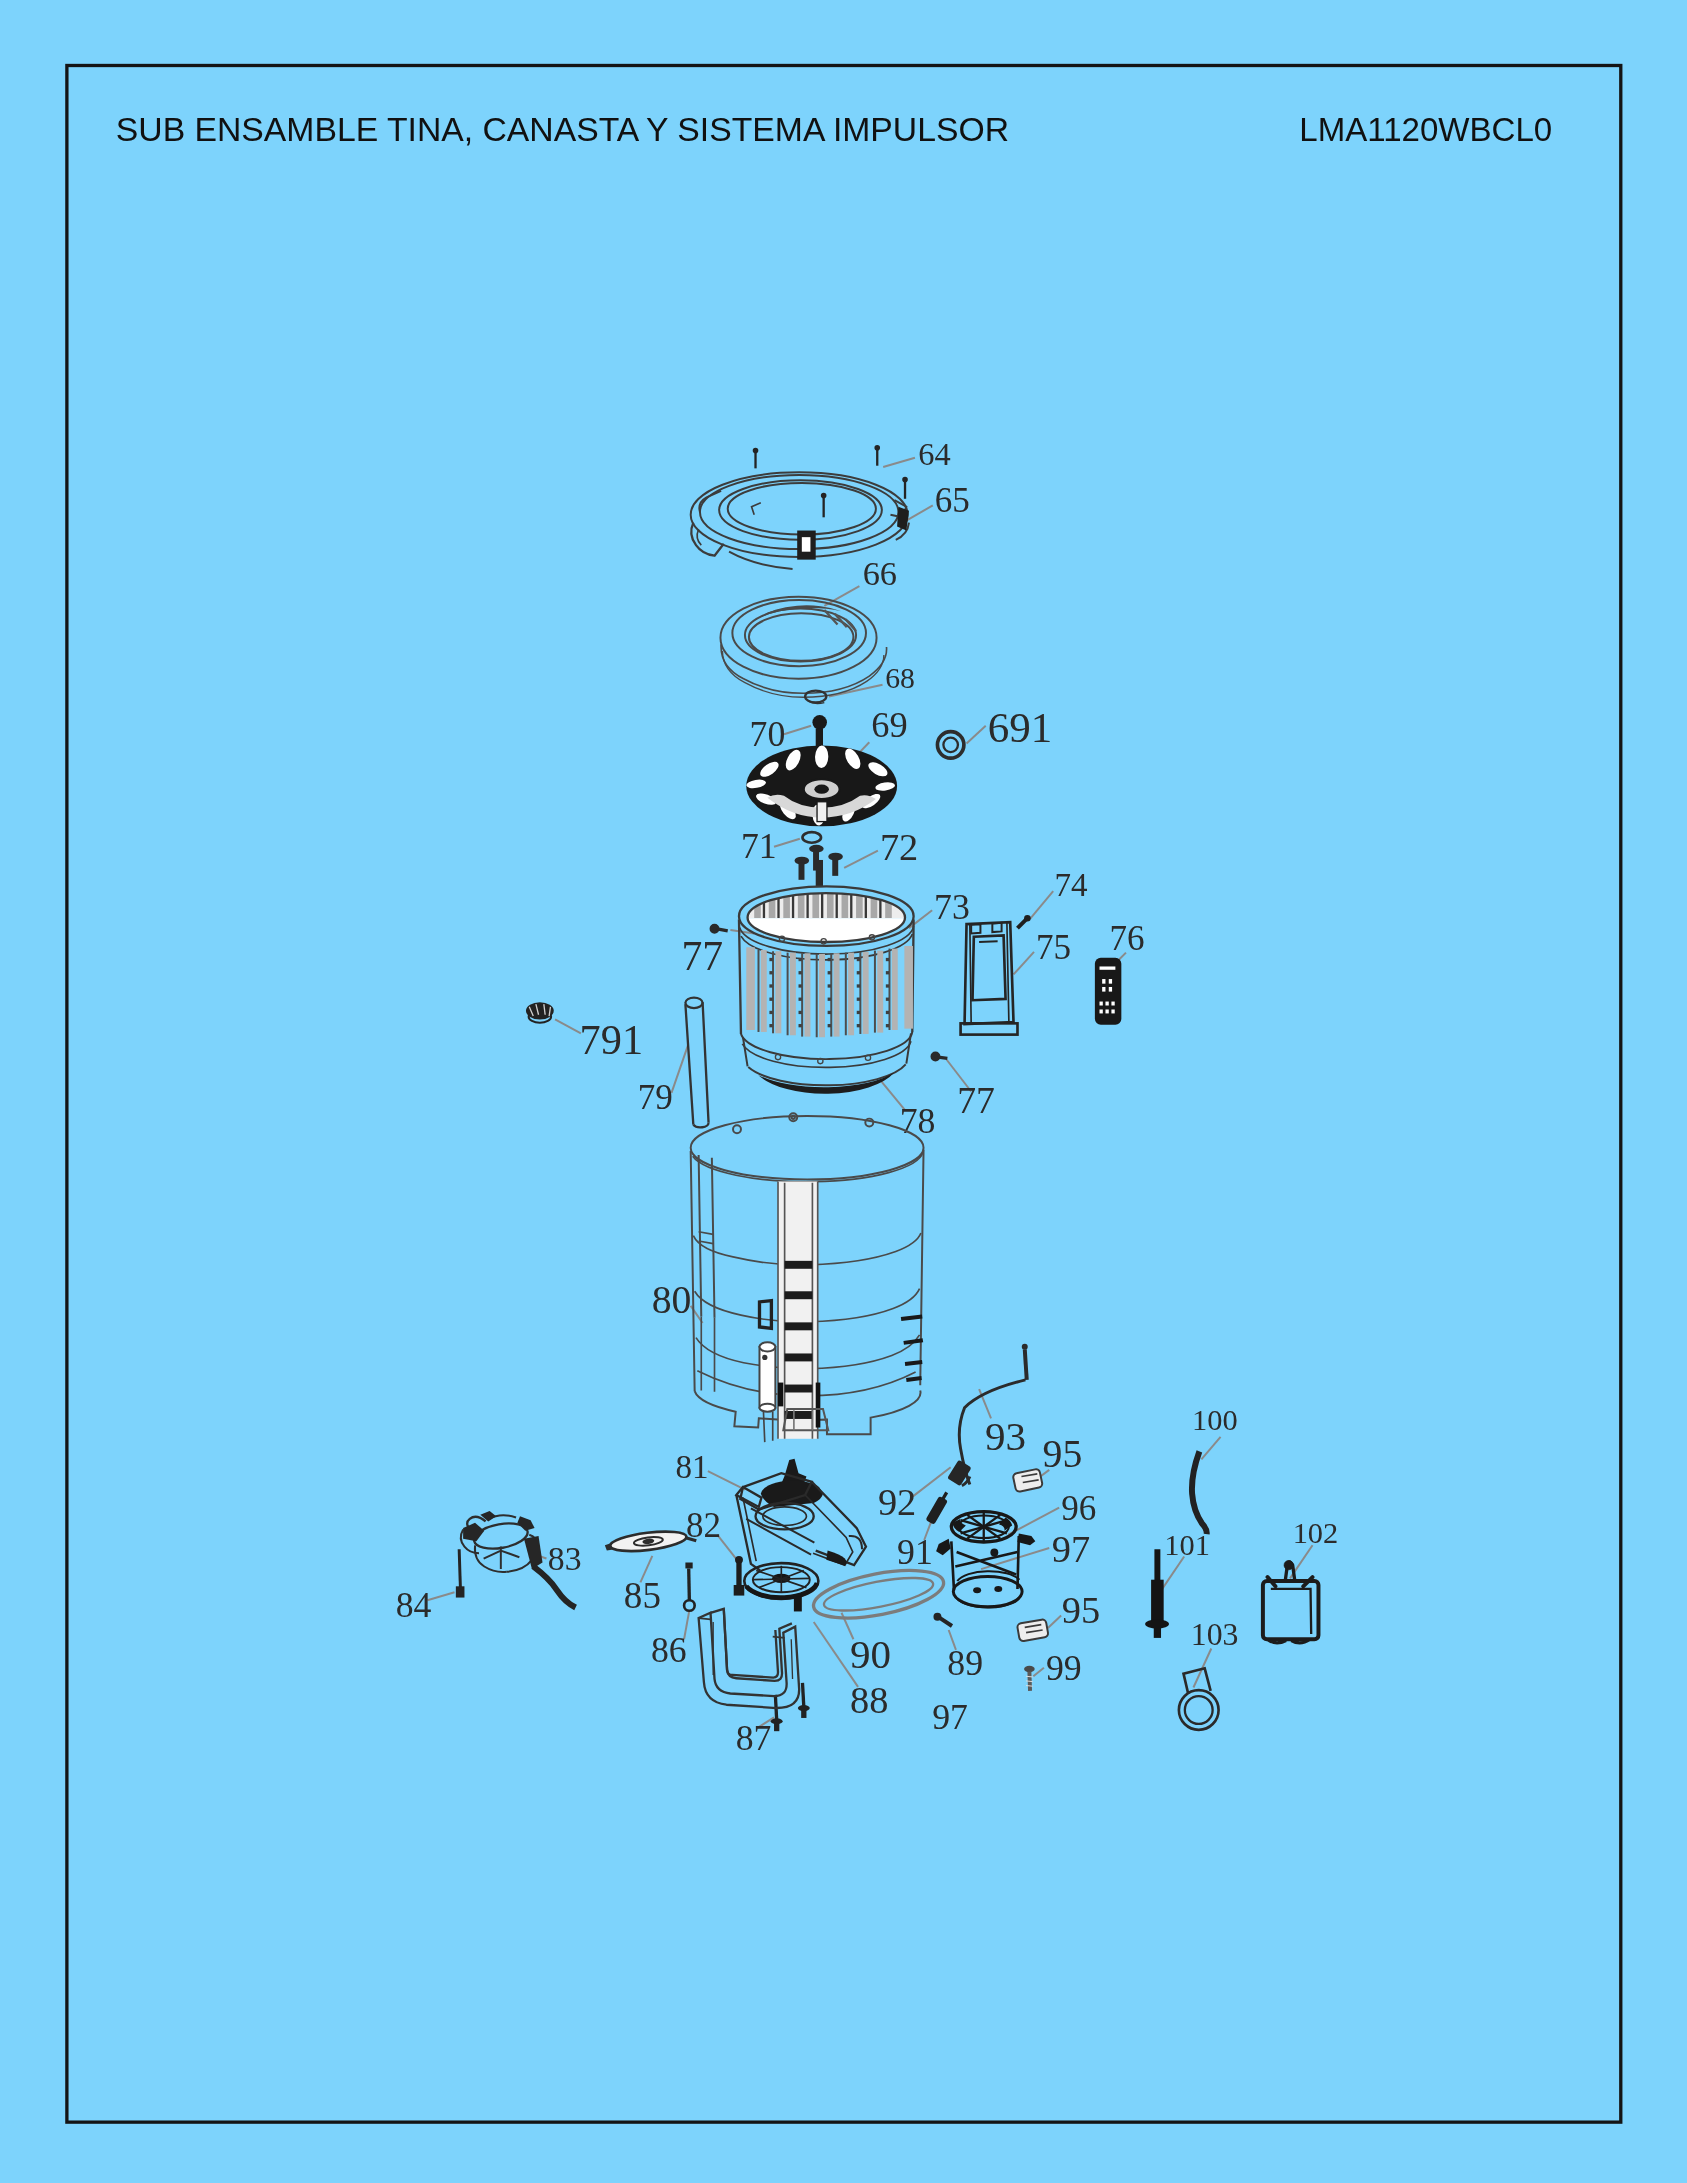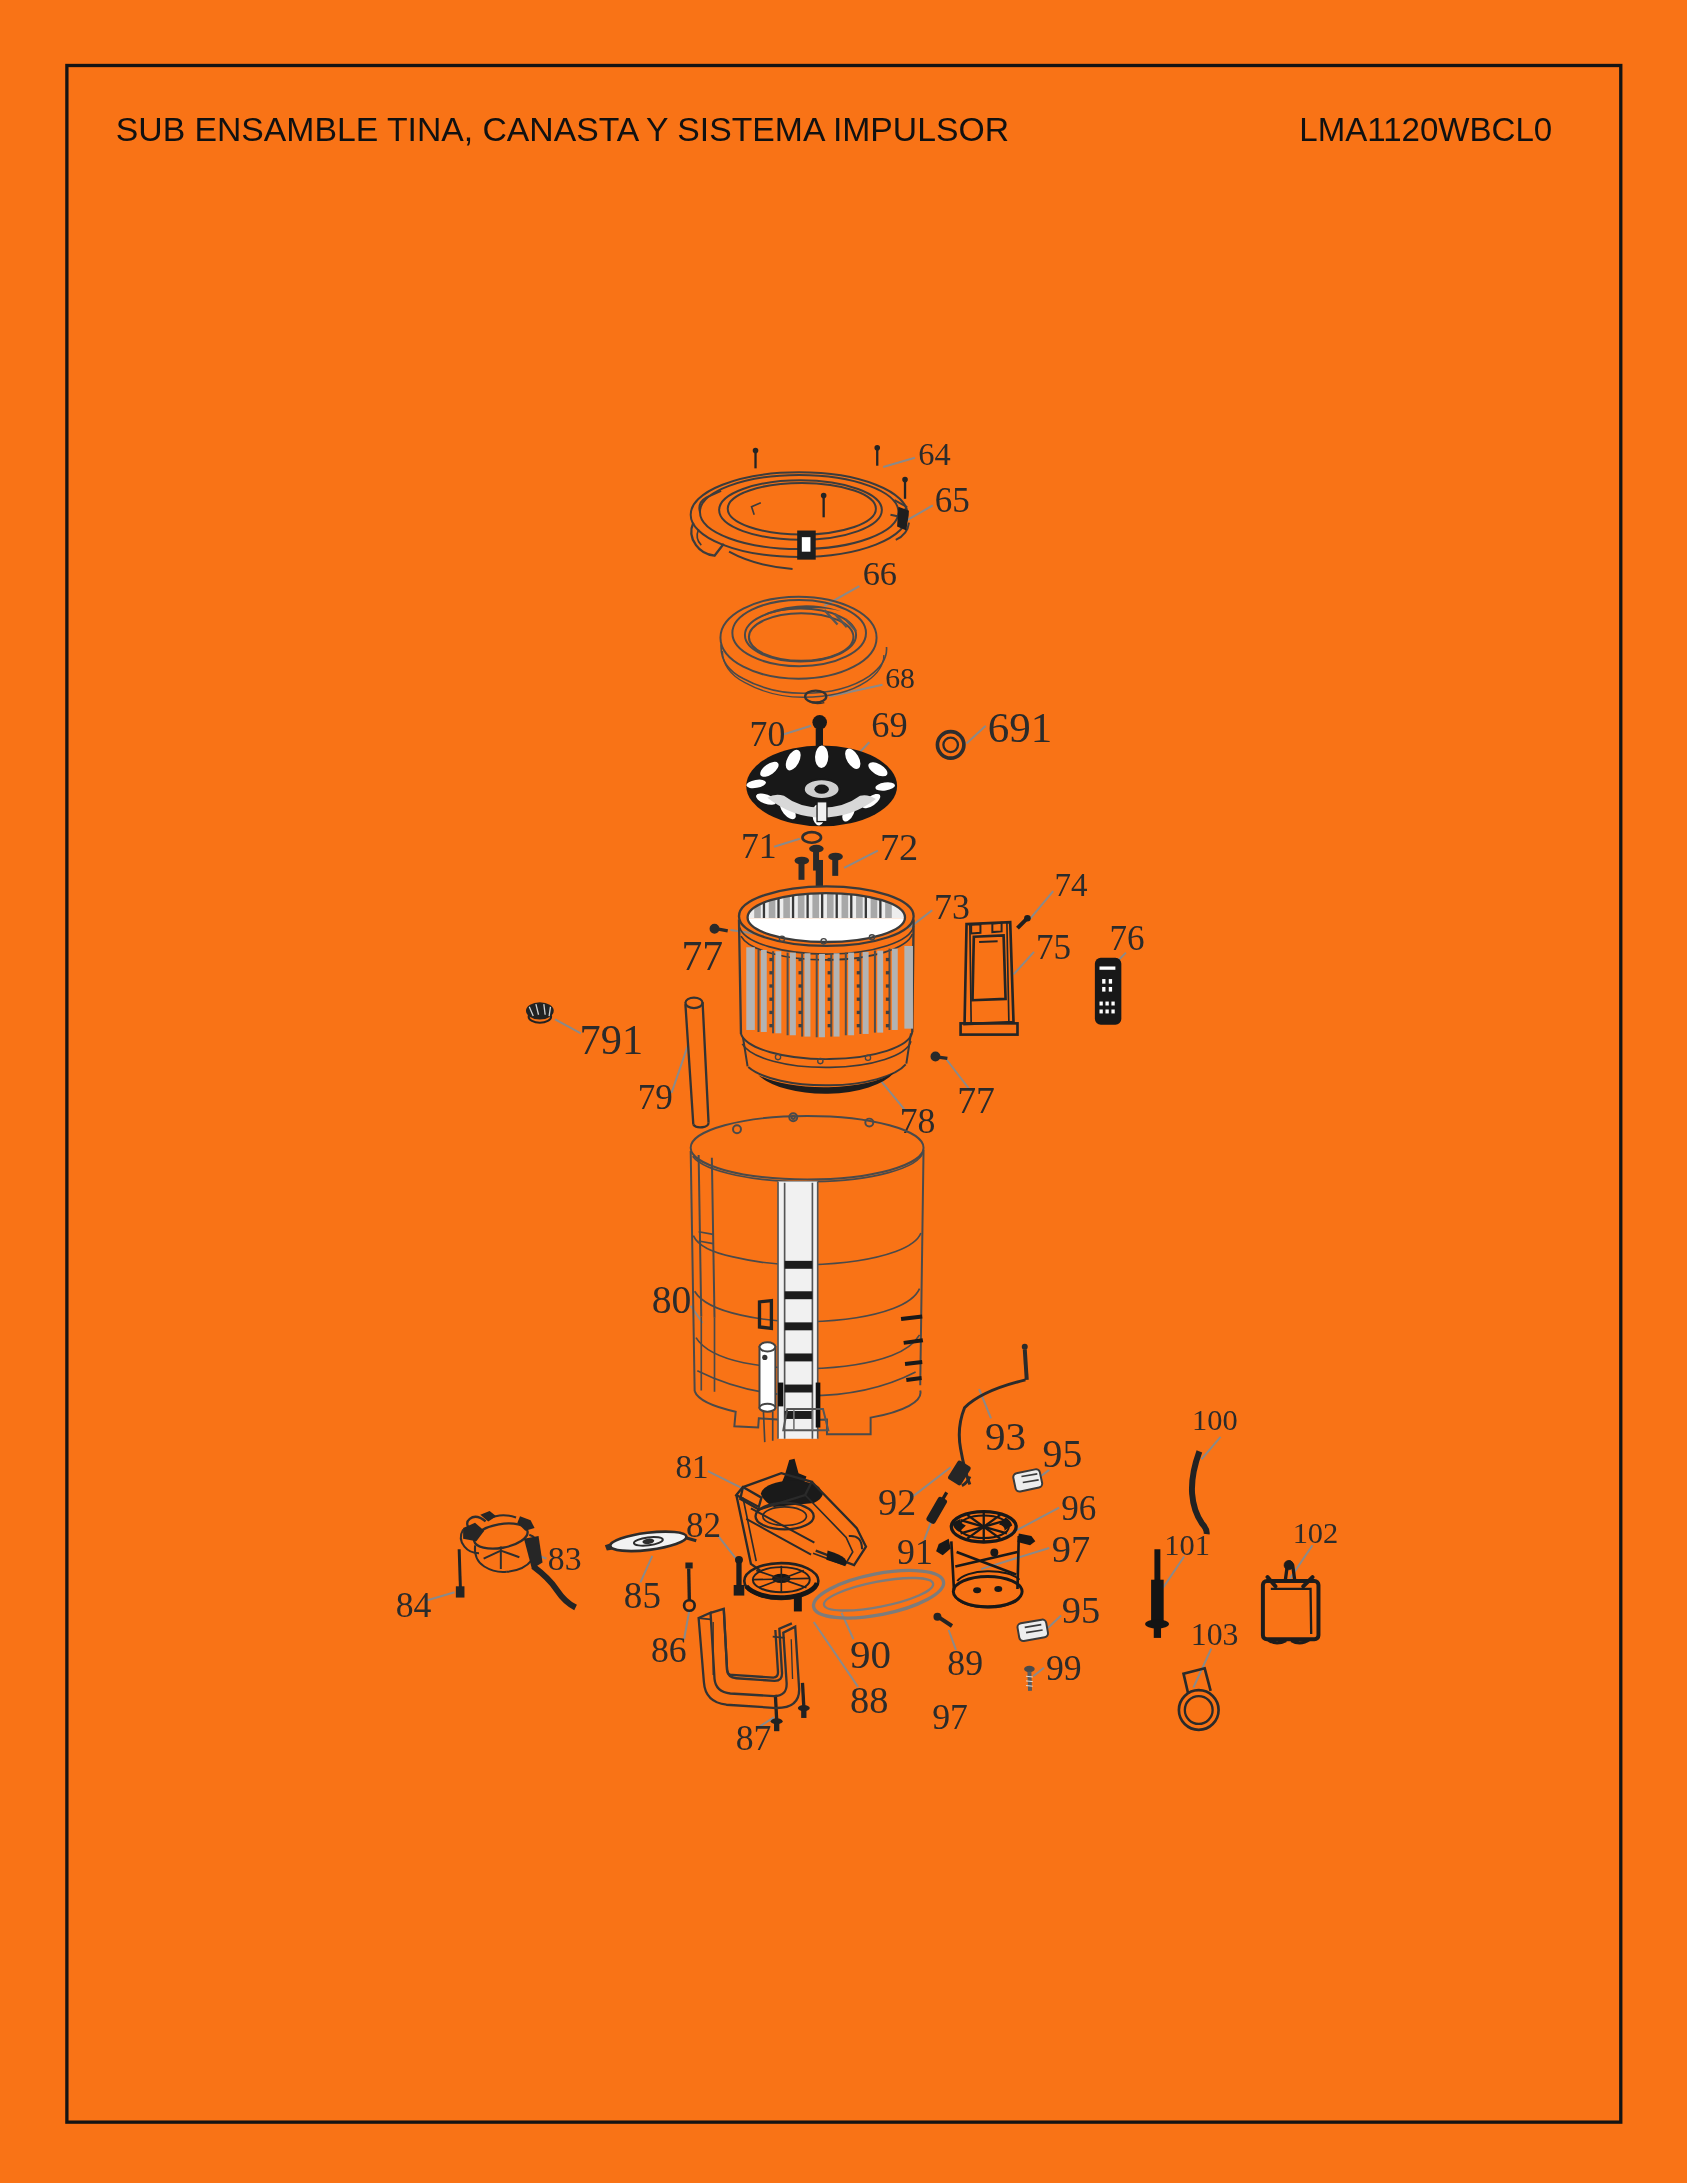--- a/index.html
+++ b/index.html
@@ -1,16 +1,16 @@
 <!DOCTYPE html>
 <html style="font-size:10.6px"><head>
 <meta charset="utf-8">
 <style>
   html,body{margin:0;padding:0;background:#ffffff;}
-  #page{position:relative;width:1687px;height:2183px;background:#f97316;overflow:hidden;}
+  #page{position:relative;width:1687px;height:2183px;background:#7dd3fc;overflow:hidden;}
   svg{position:absolute;left:0;top:0;}
   text{font-family:"Liberation Serif", serif;fill:#2b2b2b;}
   .hdr{font-family:"Liberation Sans", sans-serif;fill:#111;}
 </style>
 </head>
 <body>
 <div id="page">
 <svg width="1687" height="2183" viewBox="0 0 2550 3300">
 
 <rect x="101" y="99" width="2349" height="3109" fill="none" stroke="#141414" stroke-width="5"></rect>

